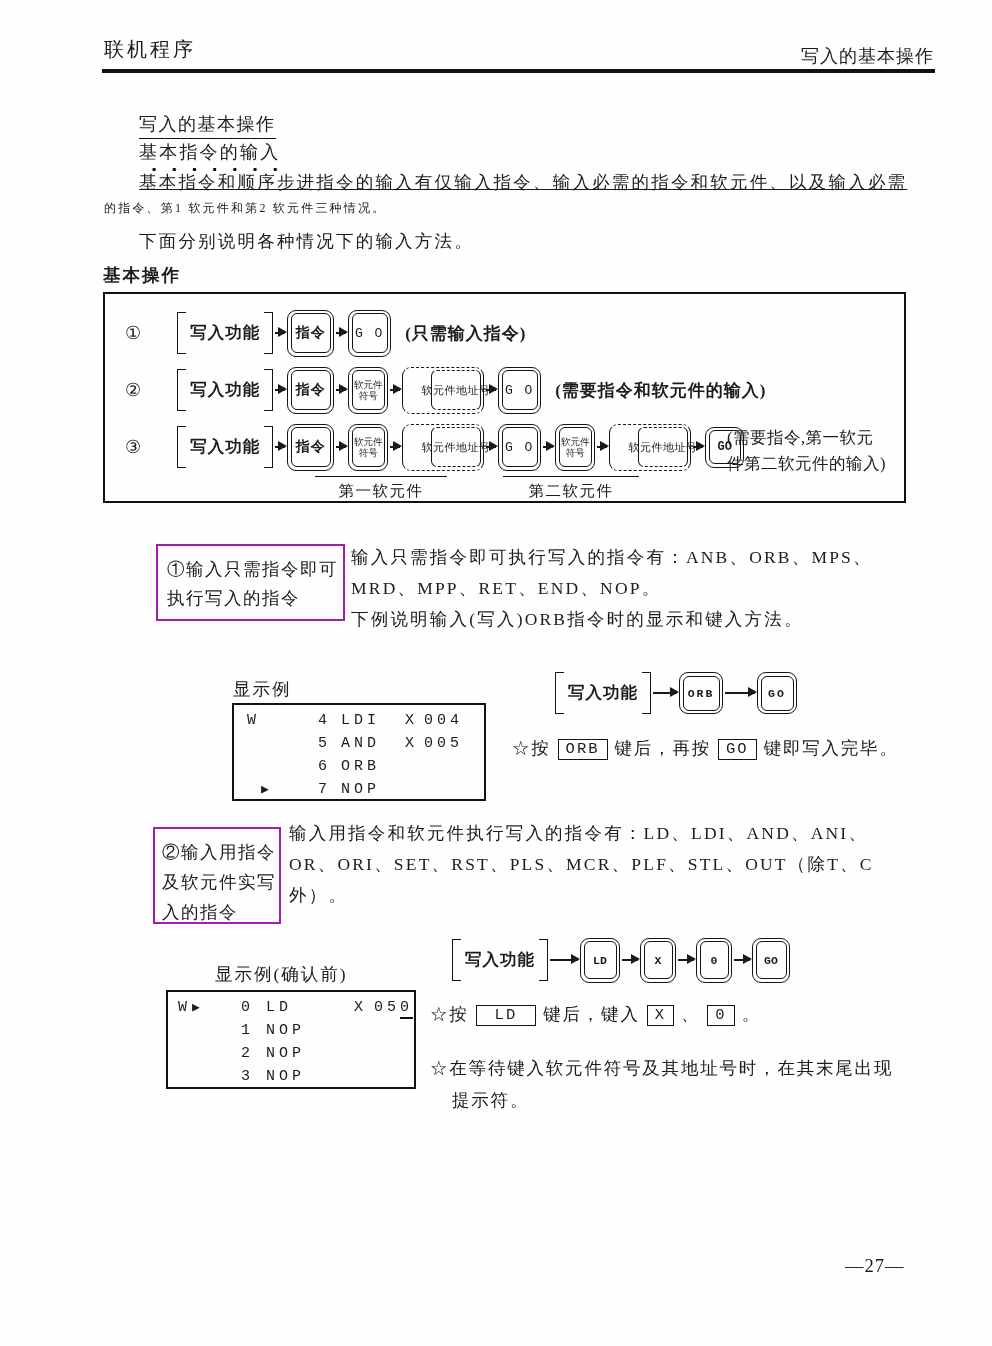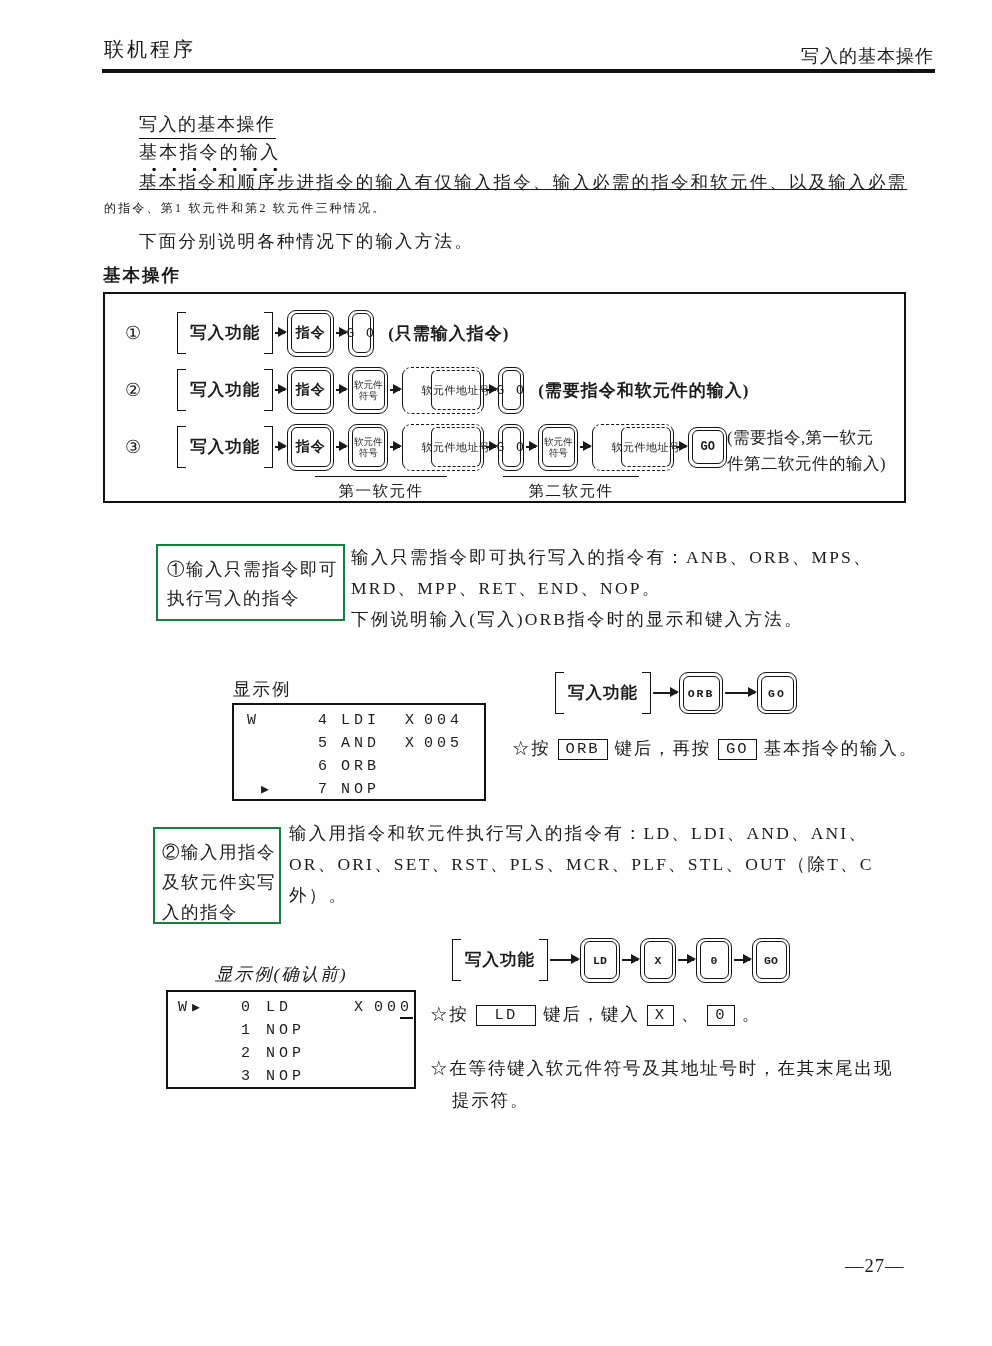--- a/index.html
+++ b/index.html
@@ -46,30 +46,30 @@
   .arr::after{content:"";position:absolute;right:-2px;top:-4.5px;
     border-left:9px solid #1a1a1a;border-top:5.5px solid transparent;border-bottom:5.5px solid transparent;}
   .aw10{width:10px;} .aw16{width:16px;} .aw24{width:24px;} .aw28{width:28px;} .aw30{width:30px;}
   .key{border:1.7px solid #141414;border-radius:9px;padding:2.5px;box-sizing:border-box;background:#fefefe;flex:none;}
   .key>span{display:flex;flex-direction:column;align-items:center;justify-content:center;
     width:100%;height:100%;border:1.2px solid #141414;border-radius:6px;box-sizing:border-box;
     font-family:"Liberation Sans",sans-serif;}
   .key.dash{border-top-style:dashed;border-bottom-style:dashed;}
   .key.dash>span{border-top-style:dashed;border-bottom-style:dashed;}
   .k-cmd{width:47px;height:47px;} .k-cmd>span{font-size:14px;font-weight:bold;letter-spacing:1px;}
-  .k-go{width:26px;height:47px;} .k-go>span{font-size:13px;letter-spacing:2px;font-family:"Liberation Mono",monospace;}
+  .k-go{width:43px;height:47px;} .k-go>span{font-size:13px;letter-spacing:2px;font-family:"Liberation Mono",monospace;}
   .k-dev{width:40px;height:47px;} .k-dev>span{font-size:9.5px;line-height:11.5px;letter-spacing:0;}
   .k-addr{width:82px;height:47px;padding-left:28px;} .k-addr>span{font-size:11px;letter-spacing:0.5px;}
   .k-go3{width:39px;height:41px;} .k-go3>span{font-size:12px;font-weight:bold;font-family:"Liberation Mono",monospace;}
   .row-note{font-size:17px;letter-spacing:1px;margin-left:14px;font-weight:bold;}
   .note3{left:622px;top:131px;font-size:16.5px;line-height:26px;letter-spacing:0.5px;}
   .grp{position:absolute;border-top:1.7px solid #111;text-align:center;font-size:15.5px;letter-spacing:1.5px;padding-top:4px;}
 
   
-  .nbox{border:2px solid #15803d;box-sizing:border-box;font-size:17.5px;letter-spacing:1.5px;background:#fefefe;}
+  .nbox{border:2px solid #a21caf;box-sizing:border-box;font-size:17.5px;letter-spacing:1.5px;background:#fefefe;}
   .nbox1{left:156px;top:544px;width:189px;height:77px;padding:9px 9px;line-height:29px;}
   .nbox2{left:153px;top:827px;width:128px;height:97px;padding:8px 7px;line-height:30px;}
   .stext{font-size:17.5px;letter-spacing:2.2px;}
 
   
   .dlabel{font-size:17.5px;letter-spacing:2px;}
   .dbox{border:2.2px solid #111;box-sizing:border-box;background:#fefefe;}
   .dbox1{left:232px;top:703px;width:254px;height:98px;}
   .dbox2{left:166px;top:990px;width:250px;height:99px;}
   .drow{position:absolute;left:0;right:0;height:23px;font-family:"Liberation Mono",monospace;
@@ -244,21 +244,21 @@
     <span class="key k-go" style="width:44px;height:42px;">
         <span style="font-size:11.5px;font-weight:bold;">ORB</span>
       </span>
     <span class="arr aw30"></span>
     <span class="key k-go" style="width:40px;height:42px;">
         <span style="font-size:11.5px;font-weight:bold;">GO</span>
       </span>
   </div>
 
   <div class="abs star" style="left:512px;top:736px;">
-    <span>☆按</span><span class="ikey">ORB</span><span>键后，再按</span><span class="ikey">GO</span><span>基本指令的输入。</span>
+    <span>☆按</span><span class="ikey">ORB</span><span>键后，再按</span><span class="ikey">GO</span><span>键即写入完毕。</span>
   </div>
 
   <div class="abs nbox nbox2">
     <div>②输入用指令</div>
     <div>及软元件实写</div>
     <div>入的指令</div>
   </div>
   <div class="abs stext" style="left:289px;top:821px;">输入用指令和软元件执行写入的指令有：LD、LDI、AND、ANI、</div>
   <div class="abs stext" style="left:289px;top:852px;">OR、ORI、SET、RST、PLS、MCR、PLF、STL、OUT（除T、C</div>
   <div class="abs stext" style="left:289px;top:883px;">外）。</div>
@@ -276,29 +276,29 @@
     <span class="arr aw16"></span>
     <span class="key" style="width:36px;height:45px;">
         <span style="font-size:11.5px;font-weight:bold;font-family:'Liberation Mono',monospace;">0</span>
       </span>
     <span class="arr aw16"></span>
     <span class="key" style="width:38px;height:45px;">
         <span style="font-size:11.5px;font-weight:bold;font-family:'Liberation Mono',monospace;">GO</span>
       </span>
   </div>
 
-  <div class="abs dlabel" style="left:215px;top:962px;font-style:italic;">显示例(确认前)</div>
+  <div class="abs dlabel" style="left:215px;top:962px;">显示例(确认前)</div>
   <div class="abs dbox dbox2">
     <div class="drow" style="top:7px;">
       <span class="cell cm">W</span>
         <span class="cell ca tri">▶</span>
         <span class="cell cs">0</span>
         <span class="cell ci">LD</span>
         <span class="cell co">X</span>
-        <span class="cell cd"><span>00</span><span class="cursor">0</span></span>
+        <span class="cell cd"><span>05</span><span class="cursor">0</span></span>
     </div>
     <div class="drow" style="top:30px;">
       <span class="cell cm"></span>
         <span class="cell cs">1</span>
         <span class="cell ci">NOP</span>
     </div>
     <div class="drow" style="top:53px;">
       <span class="cell cm"></span>
         <span class="cell cs">2</span>
         <span class="cell ci">NOP</span>

